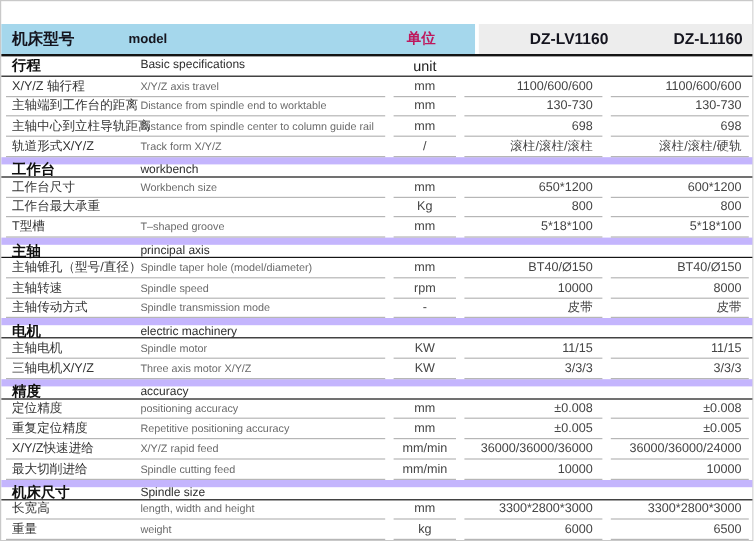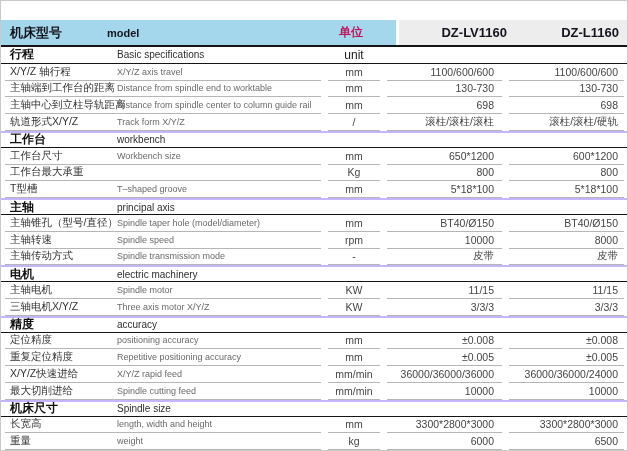--- a/index.html
+++ b/index.html
@@ -34,21 +34,21 @@
   .seg-a{width:316px;margin-left:4px;}
   .seg-b{width:52px;margin-left:7px;justify-content:center;}
   .seg-c{width:115px;margin-left:7px;justify-content:flex-end;padding-right:8px;}
   .seg-d{width:115px;margin-left:7px;margin-right:4px;justify-content:flex-end;padding-right:6px;}
 
   .data-row .seg{border-bottom:1px solid #b6b6b6;}
   .data-row .cn{font-size:10.5px;color:#333;width:112px;padding-left:5px;box-sizing:border-box;white-space:nowrap;}
   .data-row .en{font-size:9px;color:#6a6a6a;white-space:nowrap;}
   .data-row .seg-b,.data-row .seg-c,.data-row .seg-d{font-size:10.5px;color:#454545;white-space:nowrap;}
 
-  .section-row{border-top:2px solid #c4b5fd;border-bottom:1px solid #141414;}
+  .section-row{border-top:6px solid #c4b5fd;border-bottom:1px solid #141414;}
   .section-row:first-child{border-top:none;}
   .section-row .seg{border-bottom:none;}
   .section-row .cn{font-size:12px;font-weight:bold;color:#101010;width:112px;padding-left:5px;box-sizing:border-box;white-space:nowrap;}
   .section-row .en{font-size:10px;color:#2e2e2e;white-space:nowrap;}
   .section-row .seg-b{font-size:12px;color:#1a1a1a;}
 </style>
 </head>
 <body>
 
 <div class="canvas">

